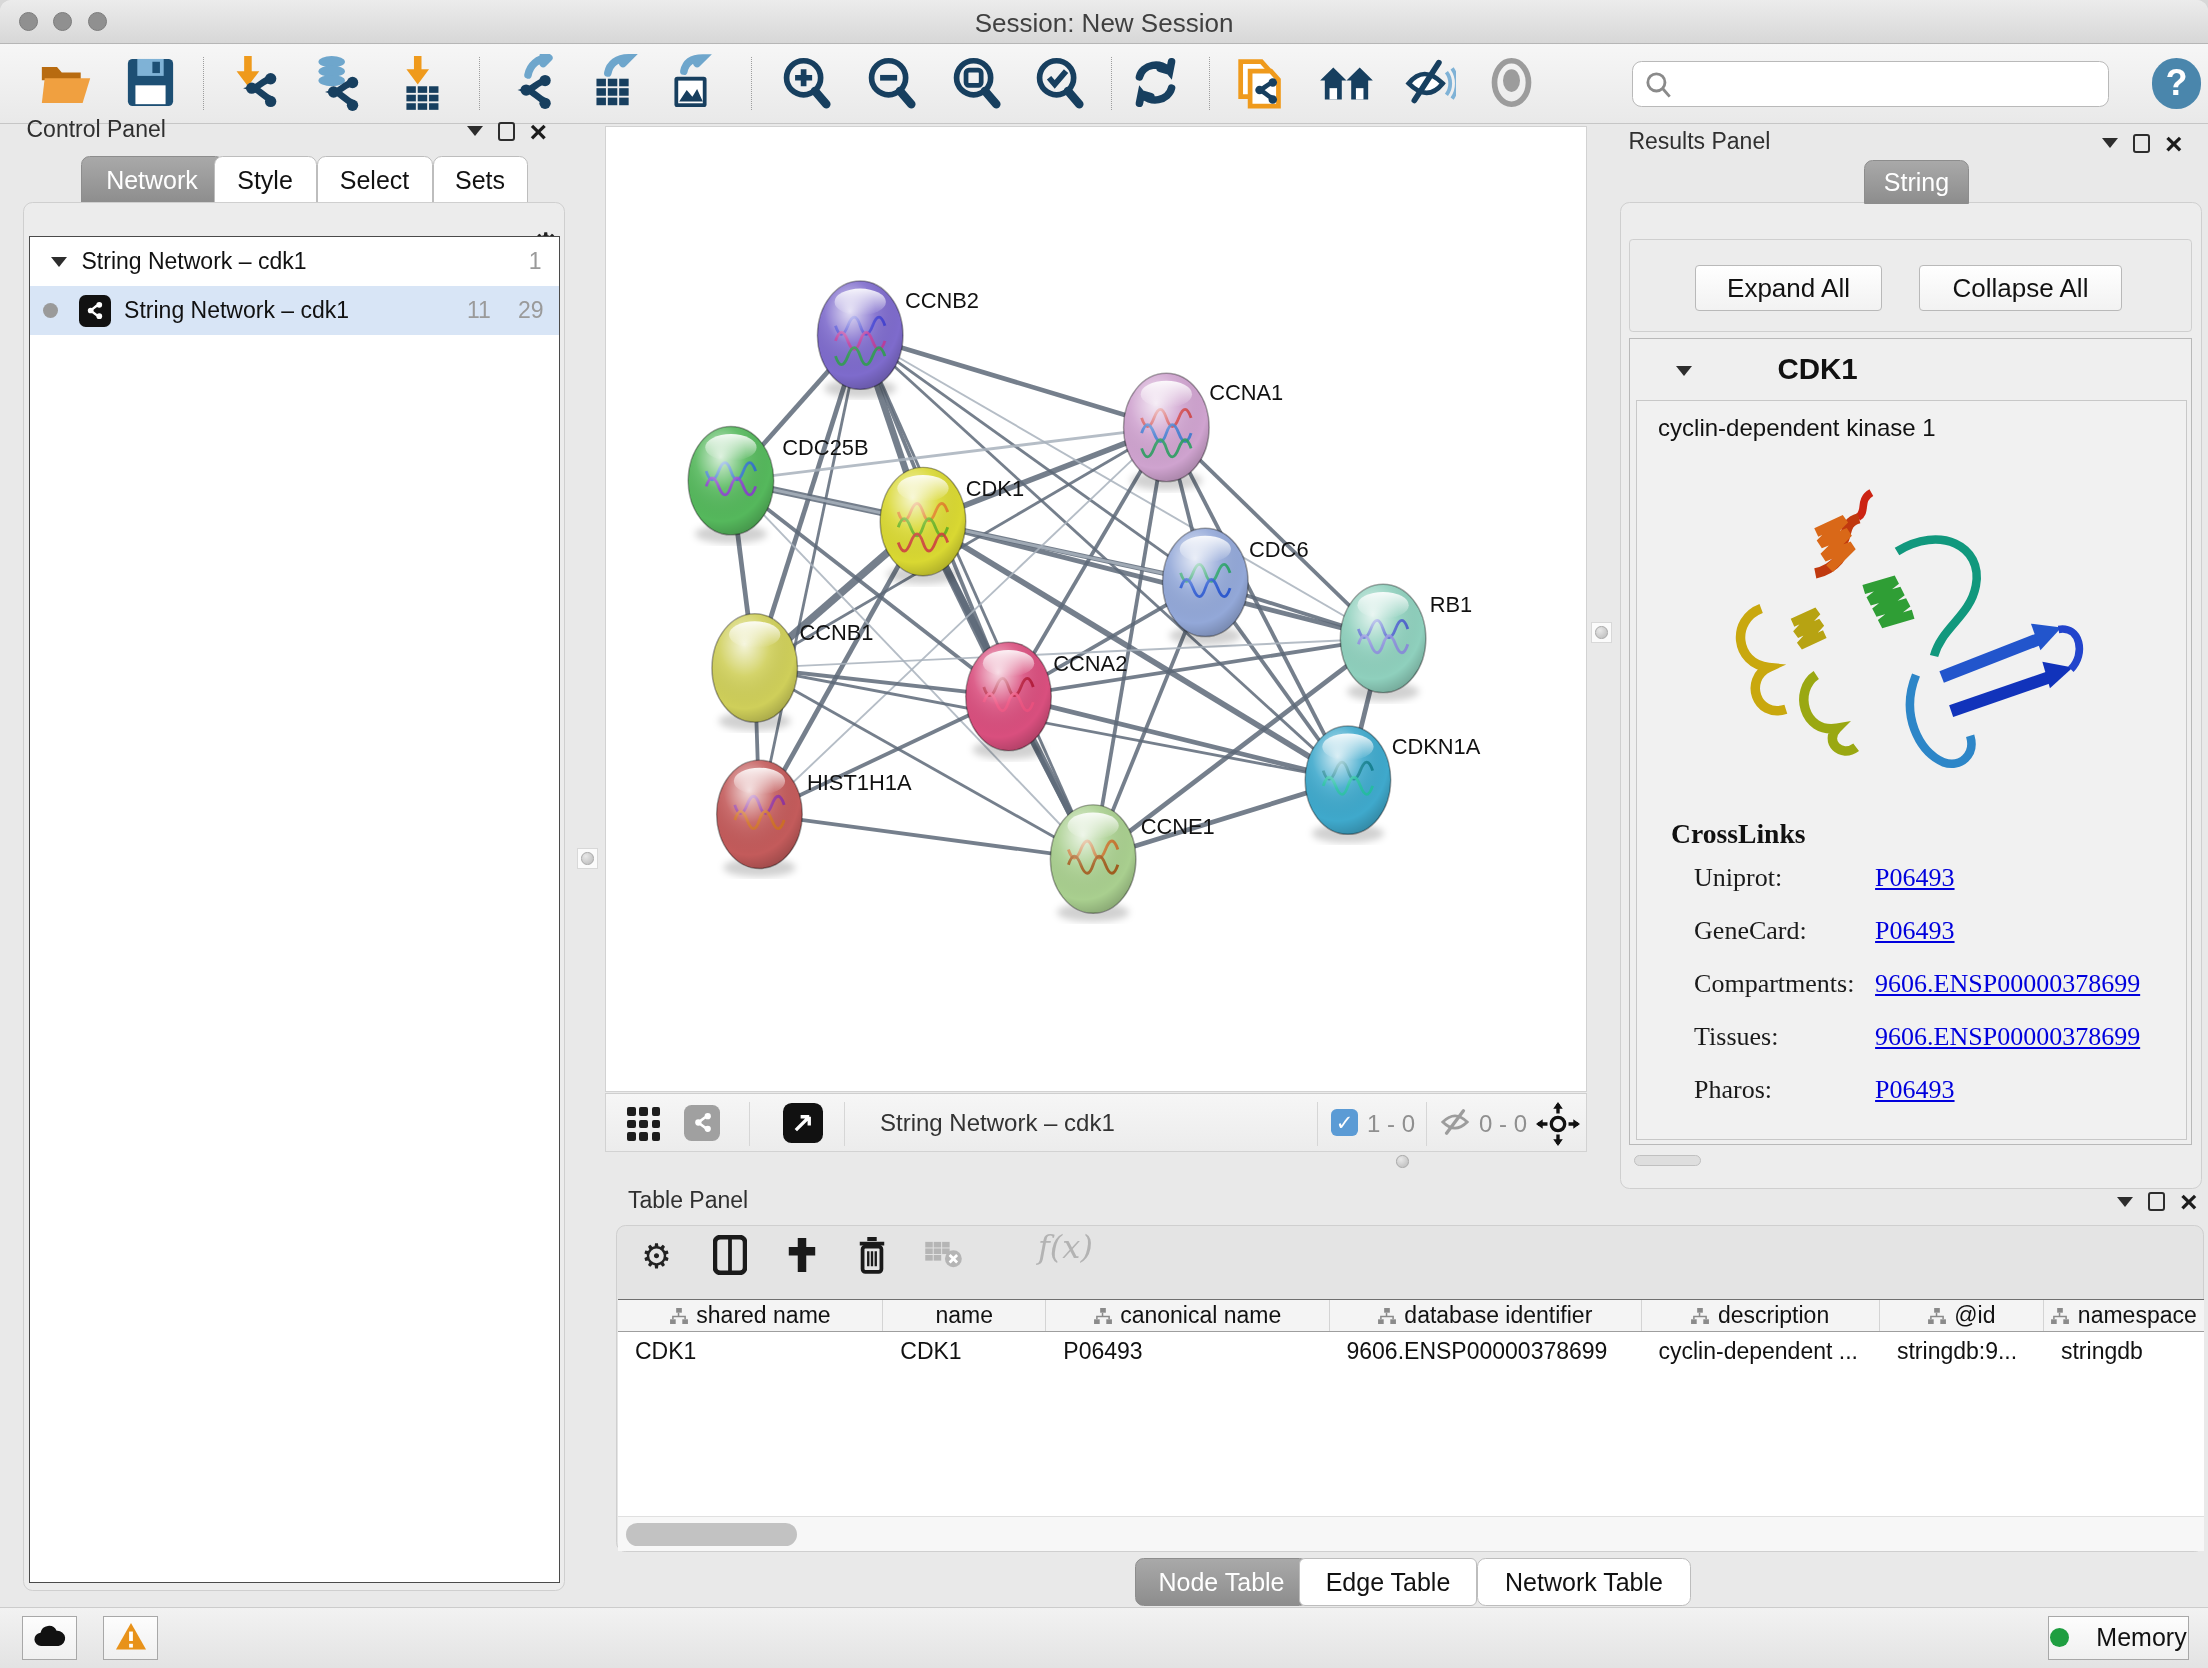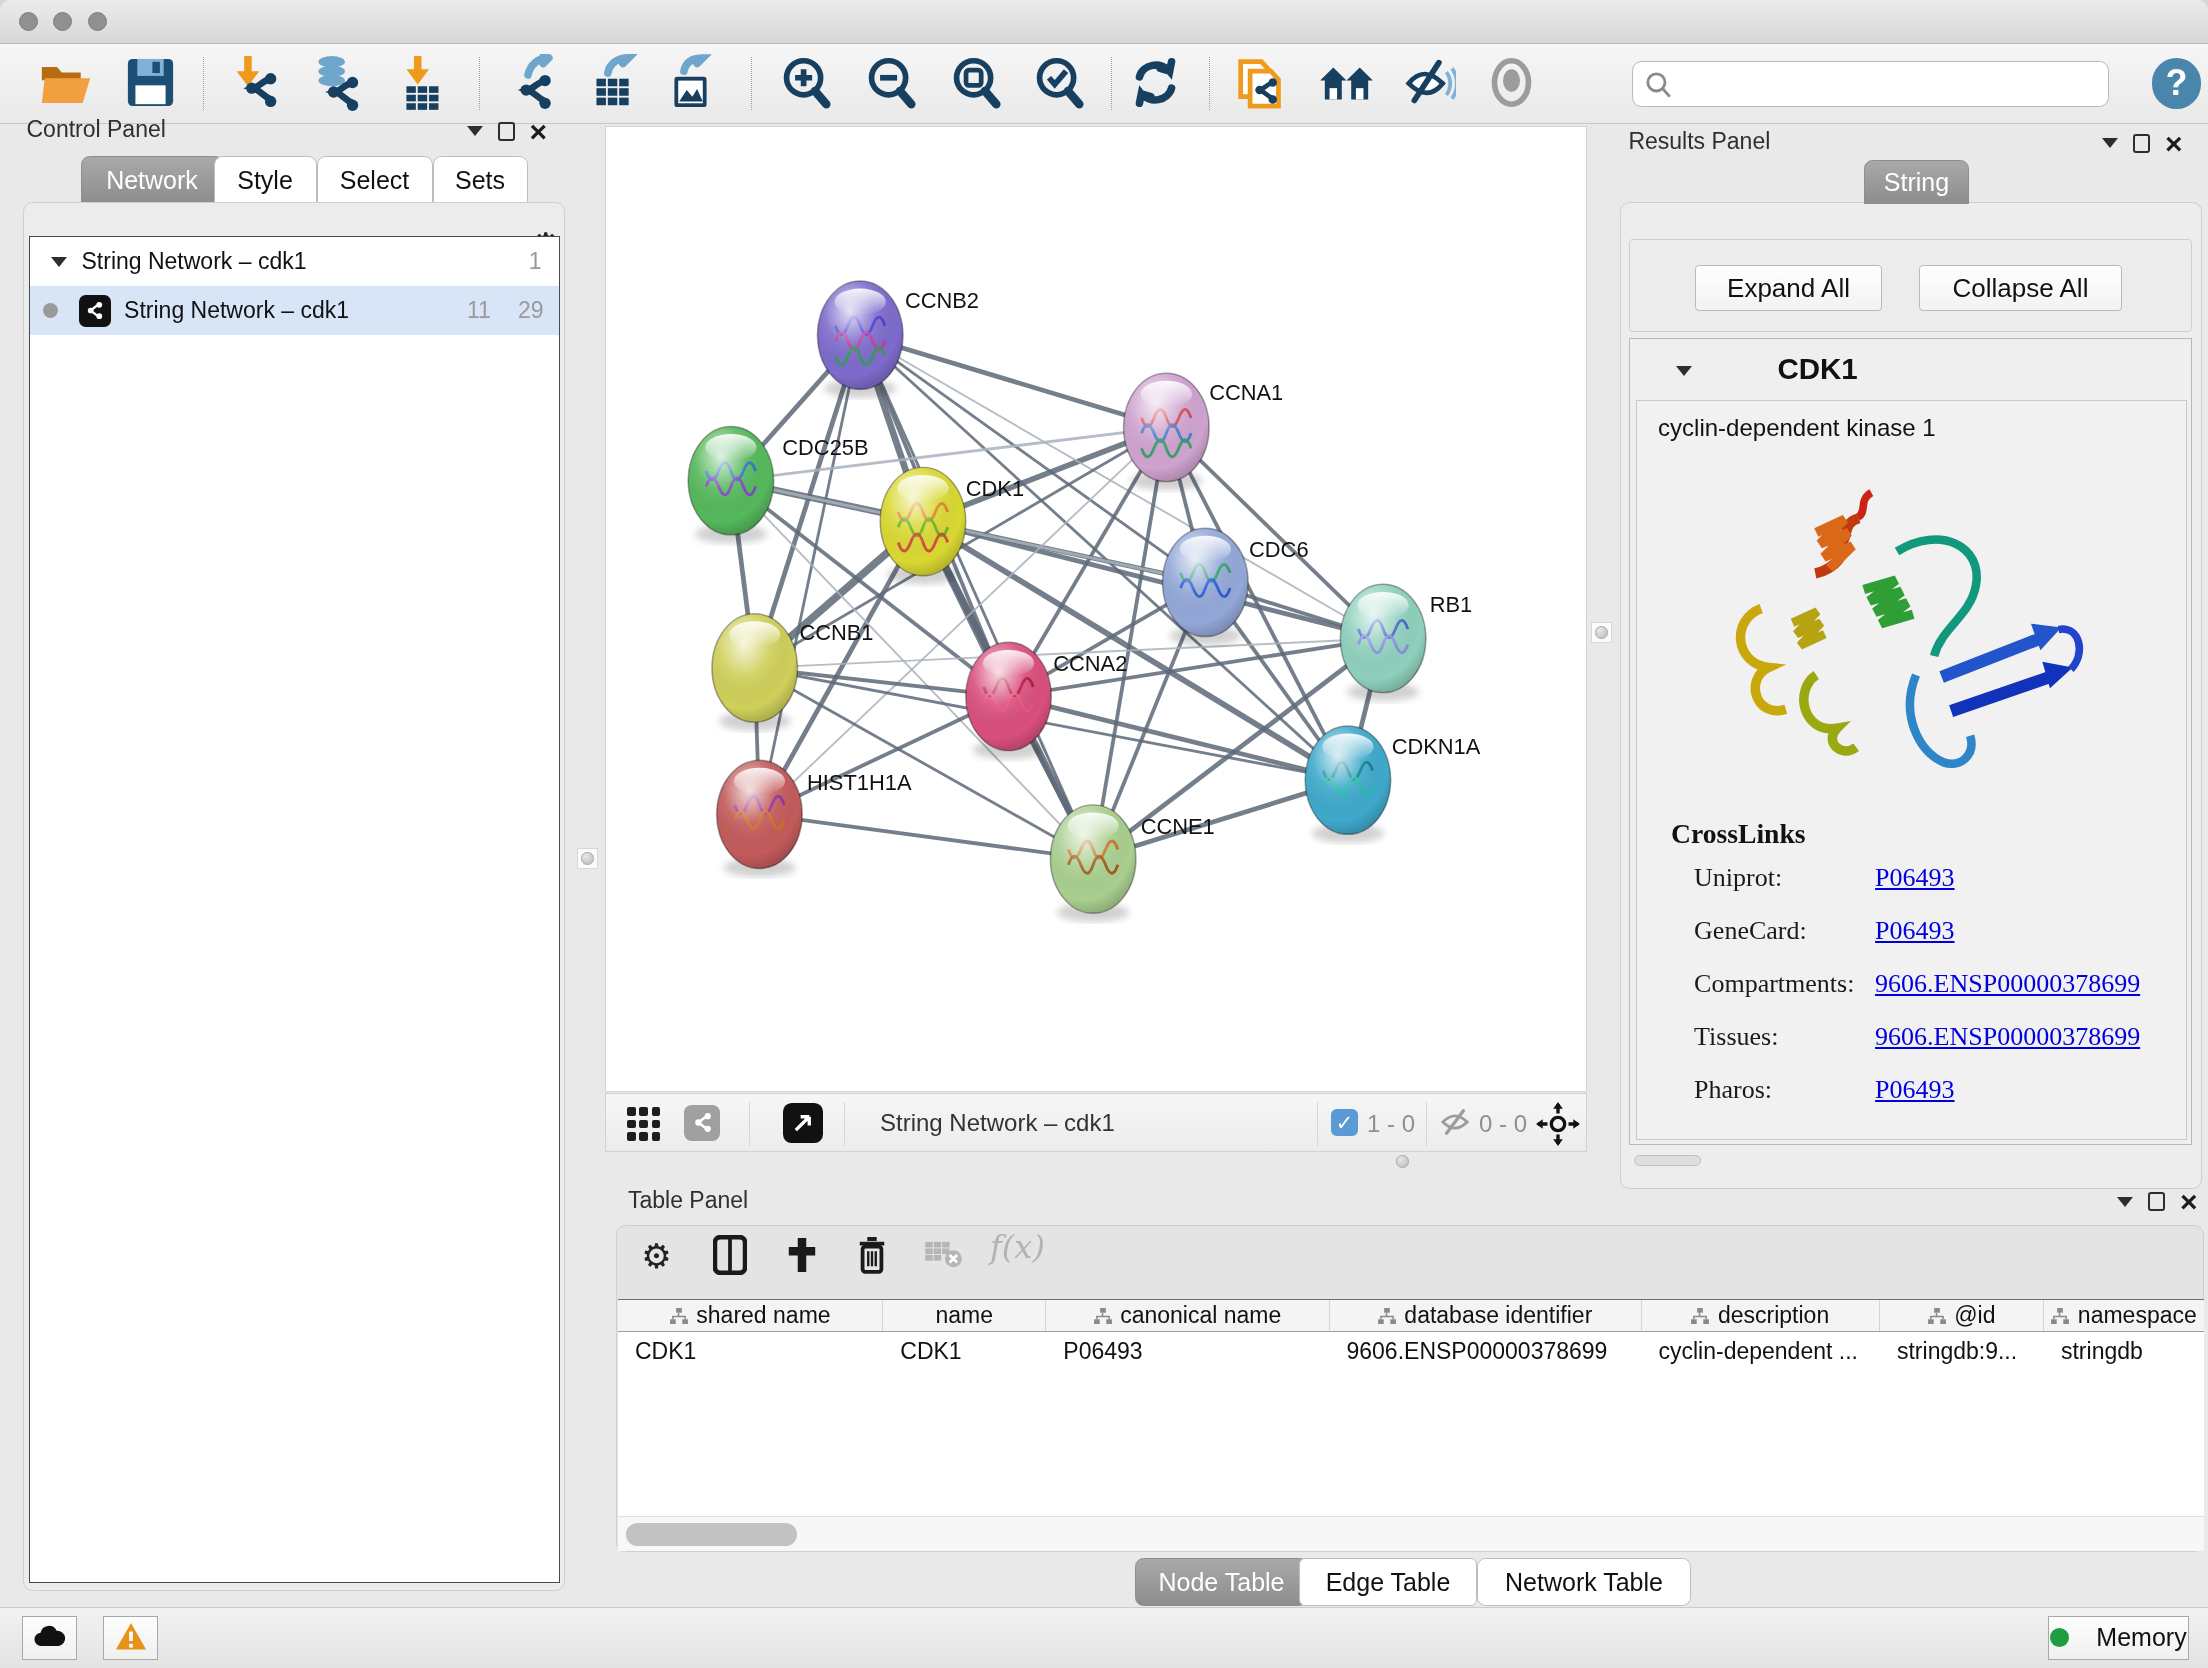--- a/index.html
+++ b/index.html
@@ -59,31 +59,32 @@
   .th{display:flex;align-items:center;justify-content:center;gap:8.6px;font-size:23px;color:#111;border-right:1px solid #d4d4d4;overflow:hidden;white-space:nowrap;}
   .tr{display:flex;height:38px;}
   .td{font-size:23px;color:#111;padding-left:17px;display:flex;align-items:center;overflow:hidden;white-space:nowrap;}
   .hscroll{left:618px;top:1516px;width:1586px;height:35px;background:#f7f7f7;border-top:1px solid #e0e0e0;}
   .thumb{background:#c2c2c2;border-radius:11.4px;}
   
   .statusbar{left:0;top:1607px;width:2208px;height:61px;background:linear-gradient(#f2f2f2,#e3e3e3);border-top:1px solid #cccccc;}
   .sbtn{top:7.6px;height:44px;background:linear-gradient(#fdfdfd,#f0f0f0);border:1.9px solid #a8a8a8;display:flex;align-items:center;justify-content:center;gap:27px;}
   .chev svg{display:block;}
   .gear{font-size:34px;color:#222;line-height:34px;font-family:"DejaVu Sans",sans-serif;}
-  .fx{font-family:"DejaVu Serif",serif;font-style:italic;font-size:32px;color:#b3b3b3;}
+  .fx{font-family:"DejaVu Serif",serif;font-style:italic;font-size:32px;color:#b3b3b3;margin-left:48px;}
 </style>
 </head>
 <body>
 
 <div id="app">
 
   <div class="abs titlebar">
     <div class="abs tlight" style="left:19px"></div>
     <div class="abs tlight" style="left:53px"></div>
     <div class="abs tlight" style="left:88px"></div>
+    <div class="abs wtitle">Session: New Session</div>
   </div>
 
   <div class="abs toolbar">
     <div class="abs tbtn" style="left:35px">
       <span><svg width="55" height="48" viewBox="0 0 58 50">
             <path d="M3 8 h16 l5 6 h20 v8 h-41 z" fill="#b86b10"></path>
             <path d="M6 20 h48 l-8 26 h-43 z" fill="#f0a040"></path>
           </svg></span>
     </div>
     <div class="abs tbtn" style="left:119px">

